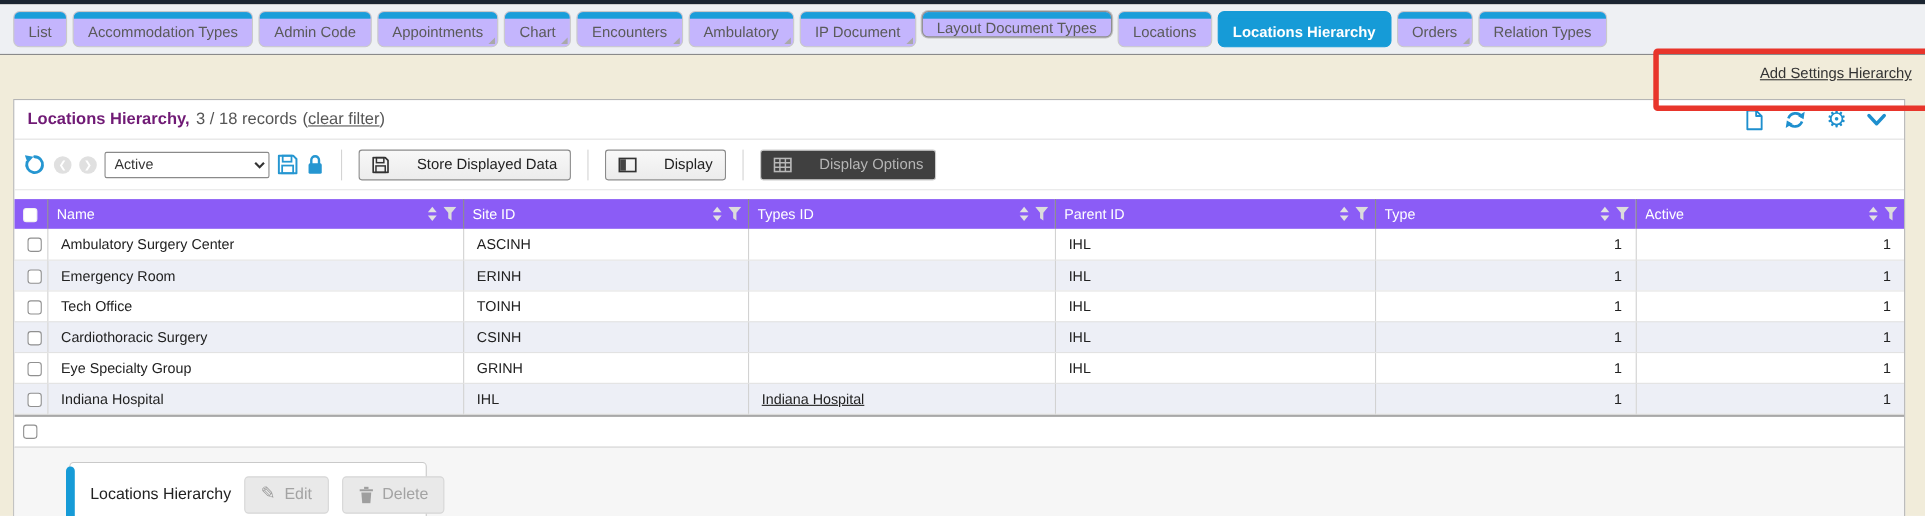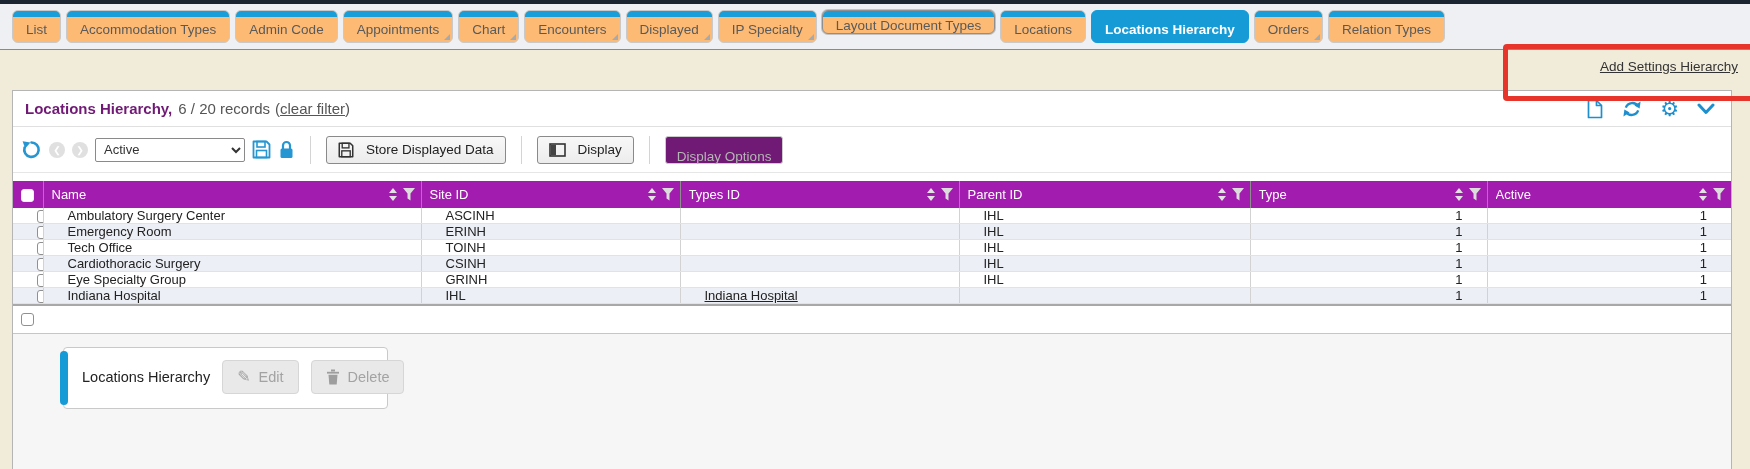--- a/index.html
+++ b/index.html
@@ -14,21 +14,21 @@
   
   .top-bar { height:4px; background:#1b2531; width:100%; }
   .tab-strip {
     height:46px; background:#eef0f3;
     border-bottom:1px solid #8a8a8a;
     display:flex; align-items:flex-start;
     padding:6px 0 0 12px; gap:5px;
   }
   .tab {
     position:relative; height:33px;
-    background:#fdba74; border:1px solid #c9c9c9; border-radius:6px;
+    background:#c4b5fd; border:1px solid #c9c9c9; border-radius:6px;
     display:flex; align-items:center;
     padding:6px 13px 0 13px;
     font-size:13.5px; color:#5a5a5a;
     overflow:hidden; cursor:pointer; white-space:nowrap;
   }
   .tab::before {
     content:''; position:absolute; top:0; left:0; right:0; height:6px;
     background:#1a9ed9;
   }
   .tab.has-sub::after {
@@ -86,42 +86,42 @@
     background:#e0e0e0; color:#ffffff; font-size:9px;
     display:flex; align-items:center; justify-content:center; cursor:default;
   }
   .filter-select {
     width:150px; height:24px; border:1px solid #8a8a8a; border-radius:2px;
     font-family:"Liberation Sans", sans-serif; font-size:13px; color:#333;
     padding:0 4px; background:#fff;
   }
   .tsep { width:1px; height:28px; background:#d4d4d4; margin:0 8px; }
   .tbtn {
-    height:28px; display:flex; align-items:center; gap:12px;
+    height:28px; display:flex; align-items:center; gap:25px;
     border:1px solid #8a8a8a; border-radius:3px;
     background:linear-gradient(#f8f8f8,#ececec);
     padding:0 11px; font-size:13.5px; color:#222; cursor:pointer; white-space:nowrap;
   }
   .tbtn.disabled {
     border-color:#cccccc; color:#b5b5b5;
-    background:#701a75; cursor:default;flex-direction:column;
+    background:#404040; cursor:default;
   }
 
   
   .grid-wrap { flex:0 0 auto; margin-top:8px; }
   table.grid { width:100%; border-collapse:collapse; table-layout:fixed; font-size:13px; }
   table.grid th {
-    background:#a21caf; color:#ffffff; font-weight:normal;
+    background:#8b5cf6; color:#ffffff; font-weight:normal;
     height:27px; text-align:left; padding:0 6px 0 8px;
     border-right:1px solid #8d8d8d; cursor:pointer;
   }
   table.grid th .th-inner { display:flex; align-items:center; gap:6px; }
   table.grid th .th-label { flex:1 1 auto; overflow:hidden; white-space:nowrap; }
   table.grid td {
-    height:15px; padding:0 24px; border-right:1px solid #d2d2d2;
+    height:28px; padding:0 12px; border-right:1px solid #d2d2d2;
     border-bottom:1px solid #e2e2e2; white-space:nowrap; overflow:hidden;
     color:#222;
   }
   table.grid td.num { text-align:right; }
   table.grid tr.alt td { background:#edeff6; }
   .cell-link { text-decoration:underline; color:#222; cursor:pointer; }
 
   .checkbox {
     display:inline-block; width:13px; height:13px;
     border:1px solid #909090; border-radius:3px; background:#ffffff;
@@ -183,24 +183,24 @@
   <div class="tab has-sub">
       <span>Appointments</span>
     </div>
   <div class="tab has-sub">
       <span>Chart</span>
     </div>
   <div class="tab has-sub">
       <span>Encounters</span>
     </div>
   <div class="tab has-sub">
-      <span>Displayed</span>
-    </div>
-  <div class="tab has-sub">
-      <span>IP Specialty</span>
+      <span>Ambulatory</span>
+    </div>
+  <div class="tab has-sub">
+      <span>IP Document</span>
     </div>
   <div class="tab outlined">
       <span>Layout Document Types</span>
     </div>
   <div class="tab">
       <span>Locations</span>
     </div>
   <div class="tab active">
       <span>Locations Hierarchy</span>
     </div>
@@ -212,21 +212,21 @@
     </div>
 </div>
 
 <a class="add-link">Add Settings Hierarchy</a>
 <div class="annotation-box"></div>
 
 <div class="panel">
 
   <div class="panel-header">
     <span class="panel-title">Locations Hierarchy,</span>
-    <span class="panel-records">6 / 20 records</span>
+    <span class="panel-records">3 / 18 records</span>
     <span class="paren">(</span>
       <span class="clear-filter">clear filter</span>
       <span class="paren close">)</span>
     <div class="header-icons">
       <span class="hicon">
         <svg width="18" height="20" viewBox="0 0 18 20">
             <path d="M2.5 1.5h8l5 5v12h-13z" fill="none" stroke="#1e8fce" stroke-width="1.7" stroke-linejoin="round"></path>
             <path d="M10.5 1.5v5h5" fill="none" stroke="#1e8fce" stroke-width="1.7" stroke-linejoin="round"></path>
           </svg>
       </span>

